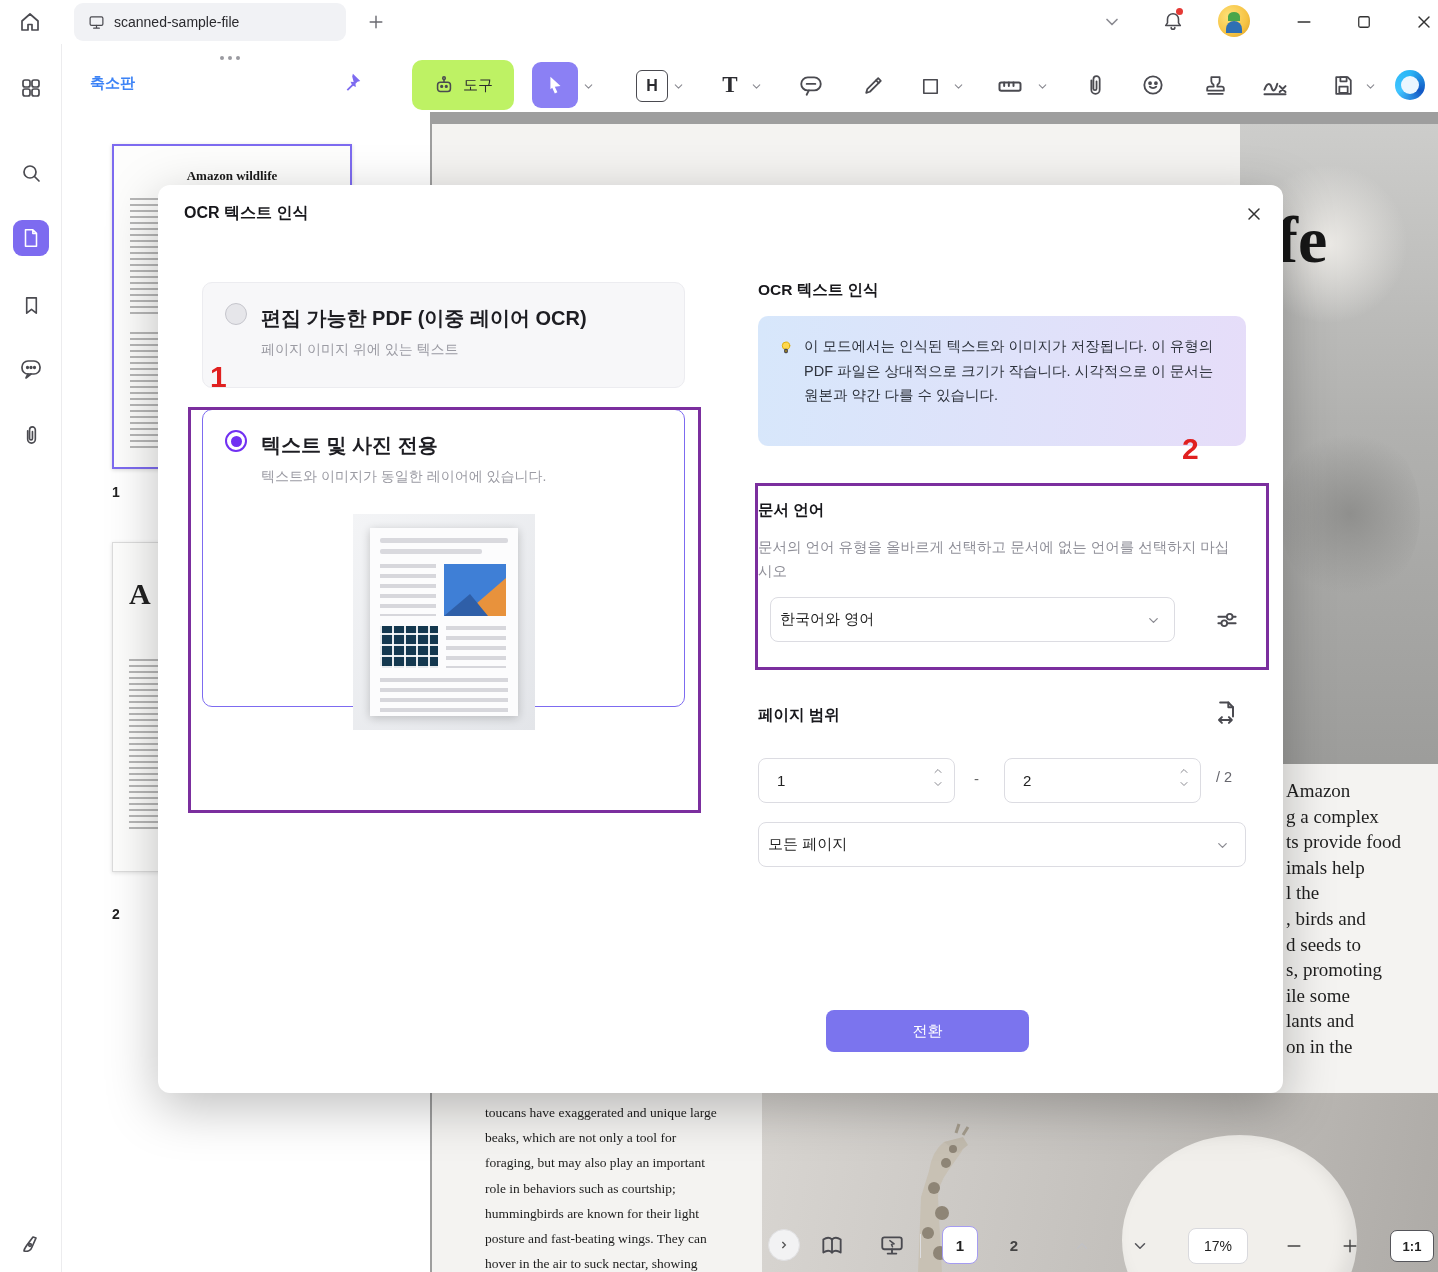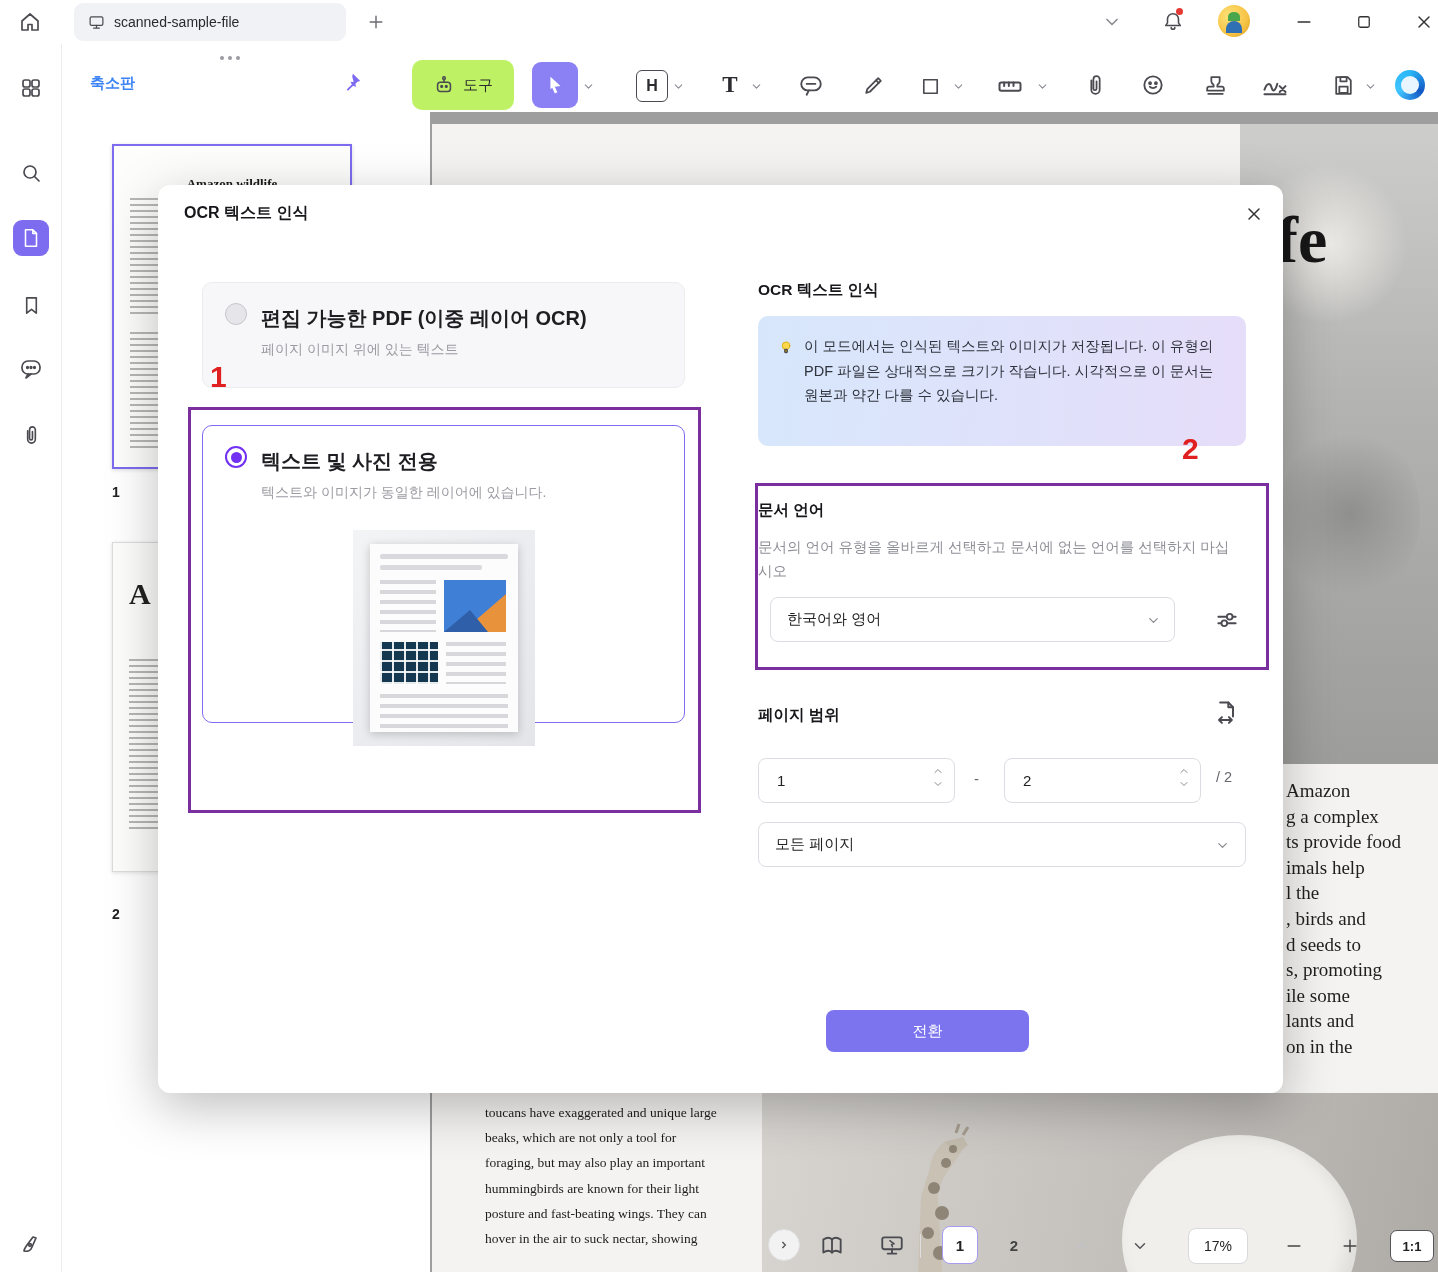--- a/index.html
+++ b/index.html
@@ -15,21 +15,21 @@
   .glines{background:repeating-linear-gradient(180deg,#d7d7dc 0 4px,transparent 4px 10px);}
   
   .opt{position:absolute;left:44px;width:483px;background:#f7f7f9;border:1px solid #ececf0;border-radius:10px;box-sizing:border-box;}
   .opt .lab{position:absolute;left:58px;top:22px;font-size:20px;font-weight:600;color:#1d1d22;white-space:nowrap;}
   .opt .des{position:absolute;left:58px;top:58px;font-size:14px;color:#9b9ba3;white-space:nowrap;}
   .radio{position:absolute;left:22px;top:20px;width:22px;height:22px;border-radius:50%;box-sizing:border-box;}
   .radio.off{background:#e6e6ea;border:1.5px solid #c5c5cc;}
   .radio.on{border:2.5px solid #7130f2;background:#fff;}
   .radio.on::after{content:"";position:absolute;inset:3.5px;border-radius:50%;background:#7130f2;}
   .selbox{position:absolute;height:45px;border:1px solid #dcdce2;border-radius:8px;background:#fff;
-          display:flex;align-items:center;padding:0 16px;font-size:15px;color:#222;box-sizing:border-box;}
+          display:flex;align-items:center;padding:0 9px;font-size:15px;color:#222;box-sizing:border-box;}
   .numbox{position:absolute;width:197px;height:45px;border:1px solid #dcdce2;border-radius:8px;background:#fff;box-sizing:border-box;}
   .numbox input{border:none;outline:none;width:110px;height:41px;margin-left:16px;font-size:15px;
                 font-family:"Liberation Sans",sans-serif;background:transparent;color:#222;}
   .stepper{position:absolute;right:10px;top:6px;display:flex;flex-direction:column;gap:1px;}
   .btn{position:absolute;height:42px;border-radius:8px;display:flex;align-items:center;justify-content:center;
        font-size:15px;cursor:pointer;}
   .anno{position:absolute;border:3px solid #7b2f9e;z-index:32;}
   .annonum{position:absolute;z-index:33;color:#e02020;font-weight:700;font-size:30px;}
   .serif{font-family:"Liberation Serif",serif;}
   .dots{display:flex;gap:4px;}
@@ -146,21 +146,21 @@
         <i></i>
       </div>
     <div class="abs sb" style="left:28px;top:30px;font-size:15px;color:#3b82f6;">축소판</div>
     <div class="abs ic" style="left:278px;top:26px;width:24px;height:24px;">
       <svg width="22" height="22" viewBox="0 0 24 24">
           <path d="M13 3l8 8-3 .8-2.2 2.2.4 3.4-3-1.4-5.6 5.6-1.4-1.4 5.6-5.6-1.4-3 3.4.4L12.2 6z" fill="#7d6bf0" stroke="none"></path>
         </svg>
     </div>
 
     <div class="abs" style="left:50px;top:100px;width:240px;height:325px;background:#fdfdfc;border:2px solid #7d6bf0;box-sizing:border-box;box-shadow:0 1px 4px rgba(0,0,0,.15);">
-      <div class="abs serif b" style="left:0;top:22px;width:100%;text-align:center;font-size:13px;color:#1a1a1a;margin-top:8px;">Amazon wildlife</div>
+      <div class="abs serif b" style="left:0;top:22px;width:100%;text-align:center;font-size:13px;color:#1a1a1a;">Amazon wildlife</div>
       <div class="abs slines" style="left:16px;top:52px;width:98px;height:120px;"></div>
       <div class="abs" style="left:124px;top:52px;width:96px;height:120px;background:linear-gradient(140deg,#b9b9b9,#777);"></div>
       <div class="abs slines" style="left:16px;top:186px;width:204px;height:118px;"></div>
     </div>
     <div class="abs b" style="left:50px;top:440px;font-size:14px;">1</div>
 
     <div class="abs" style="left:50px;top:498px;width:240px;height:330px;background:#fdfdfc;border:1px solid #dcdcdc;box-sizing:border-box;box-shadow:0 1px 4px rgba(0,0,0,.12);">
       <div class="abs serif b" style="left:16px;top:34px;font-size:30px;color:#222;">A</div>
       <div class="abs slines" style="left:52px;top:44px;width:90px;height:60px;"></div>
       <div class="abs slines" style="left:16px;top:116px;width:126px;height:170px;"></div>
@@ -206,20 +206,21 @@
           <circle cx="124" cy="70" r="5" fill="#8e8576"></circle>
             <circle cx="131" cy="56" r="4" fill="#8e8576"></circle>
         </svg>
         <div class="abs" style="left:360px;top:42px;width:235px;height:210px;border-radius:50%;background:#f1efeb;box-shadow:inset -8px -6px 18px rgba(0,0,0,.08);"></div>
       </div>
 
       <div class="serif" style="position:absolute;left:53px;top:976px;width:300px;font-size:13.5px;line-height:25.2px;color:#1c1c1c;">
         <div>toucans have exaggerated and unique large</div>
         <div>beaks, which are not  only a tool for</div>
         <div>foraging, but may also play an important</div>
+        <div>role in behaviors such as courtship;</div>
         <div>hummingbirds are known for their light</div>
         <div>posture and fast-beating wings. They can</div>
         <div>hover in the air to suck nectar, showing</div>
       </div>
     </div>
   </div>
 
   <div class="abs" style="left:408px;top:60px;width:1030px;height:52px;background:#fff;">
     <div class="abs" style="left:4px;top:0;width:102px;height:50px;background:#bef264;border-radius:10px;display:flex;align-items:center;justify-content:center;gap:8px;">
       <span class="ic">
@@ -394,21 +395,21 @@
           <path d="M6 6l12 12M18 6L6 18"></path>
         </svg>
     </div>
 
     <div class="opt" style="top:97px;height:106px;">
       <span class="radio off"></span>
       <span class="lab">편집 가능한 PDF (이중 레이어 OCR)</span>
       <span class="des">페이지 이미지 위에 있는 텍스트</span>
     </div>
 
-    <div class="opt" style="top:240px;height:298px;background:#fff;border:1.5px solid #7d6bf0;">
+    <div class="opt" style="top:224px;height:298px;background:#fff;border:1.5px solid #7d6bf0;">
       <span class="radio on"></span>
       <span class="lab">텍스트 및 사진 전용</span>
       <span class="des">텍스트와 이미지가 동일한 레이어에 있습니다.</span>
 
       <div class="abs" style="left:150px;top:104px;width:182px;height:216px;background:linear-gradient(135deg,#f3f4f6,#e3e5e9);display:flex;align-items:center;justify-content:center;">
         <div style="position:relative;width:148px;height:188px;background:#fcfcfd;box-shadow:0 2px 9px rgba(0,0,0,.2);padding:10px;box-sizing:border-box;">
           <div style="height:5px;background:#d9d9de;border-radius:2px;margin-bottom:6px;"></div>
           <div style="height:5px;background:#d9d9de;border-radius:2px;width:80%;margin-bottom:10px;"></div>
           <div style="display:flex;gap:8px;margin-bottom:10px;">
             <div class="glines" style="width:56px;height:52px;"></div>

